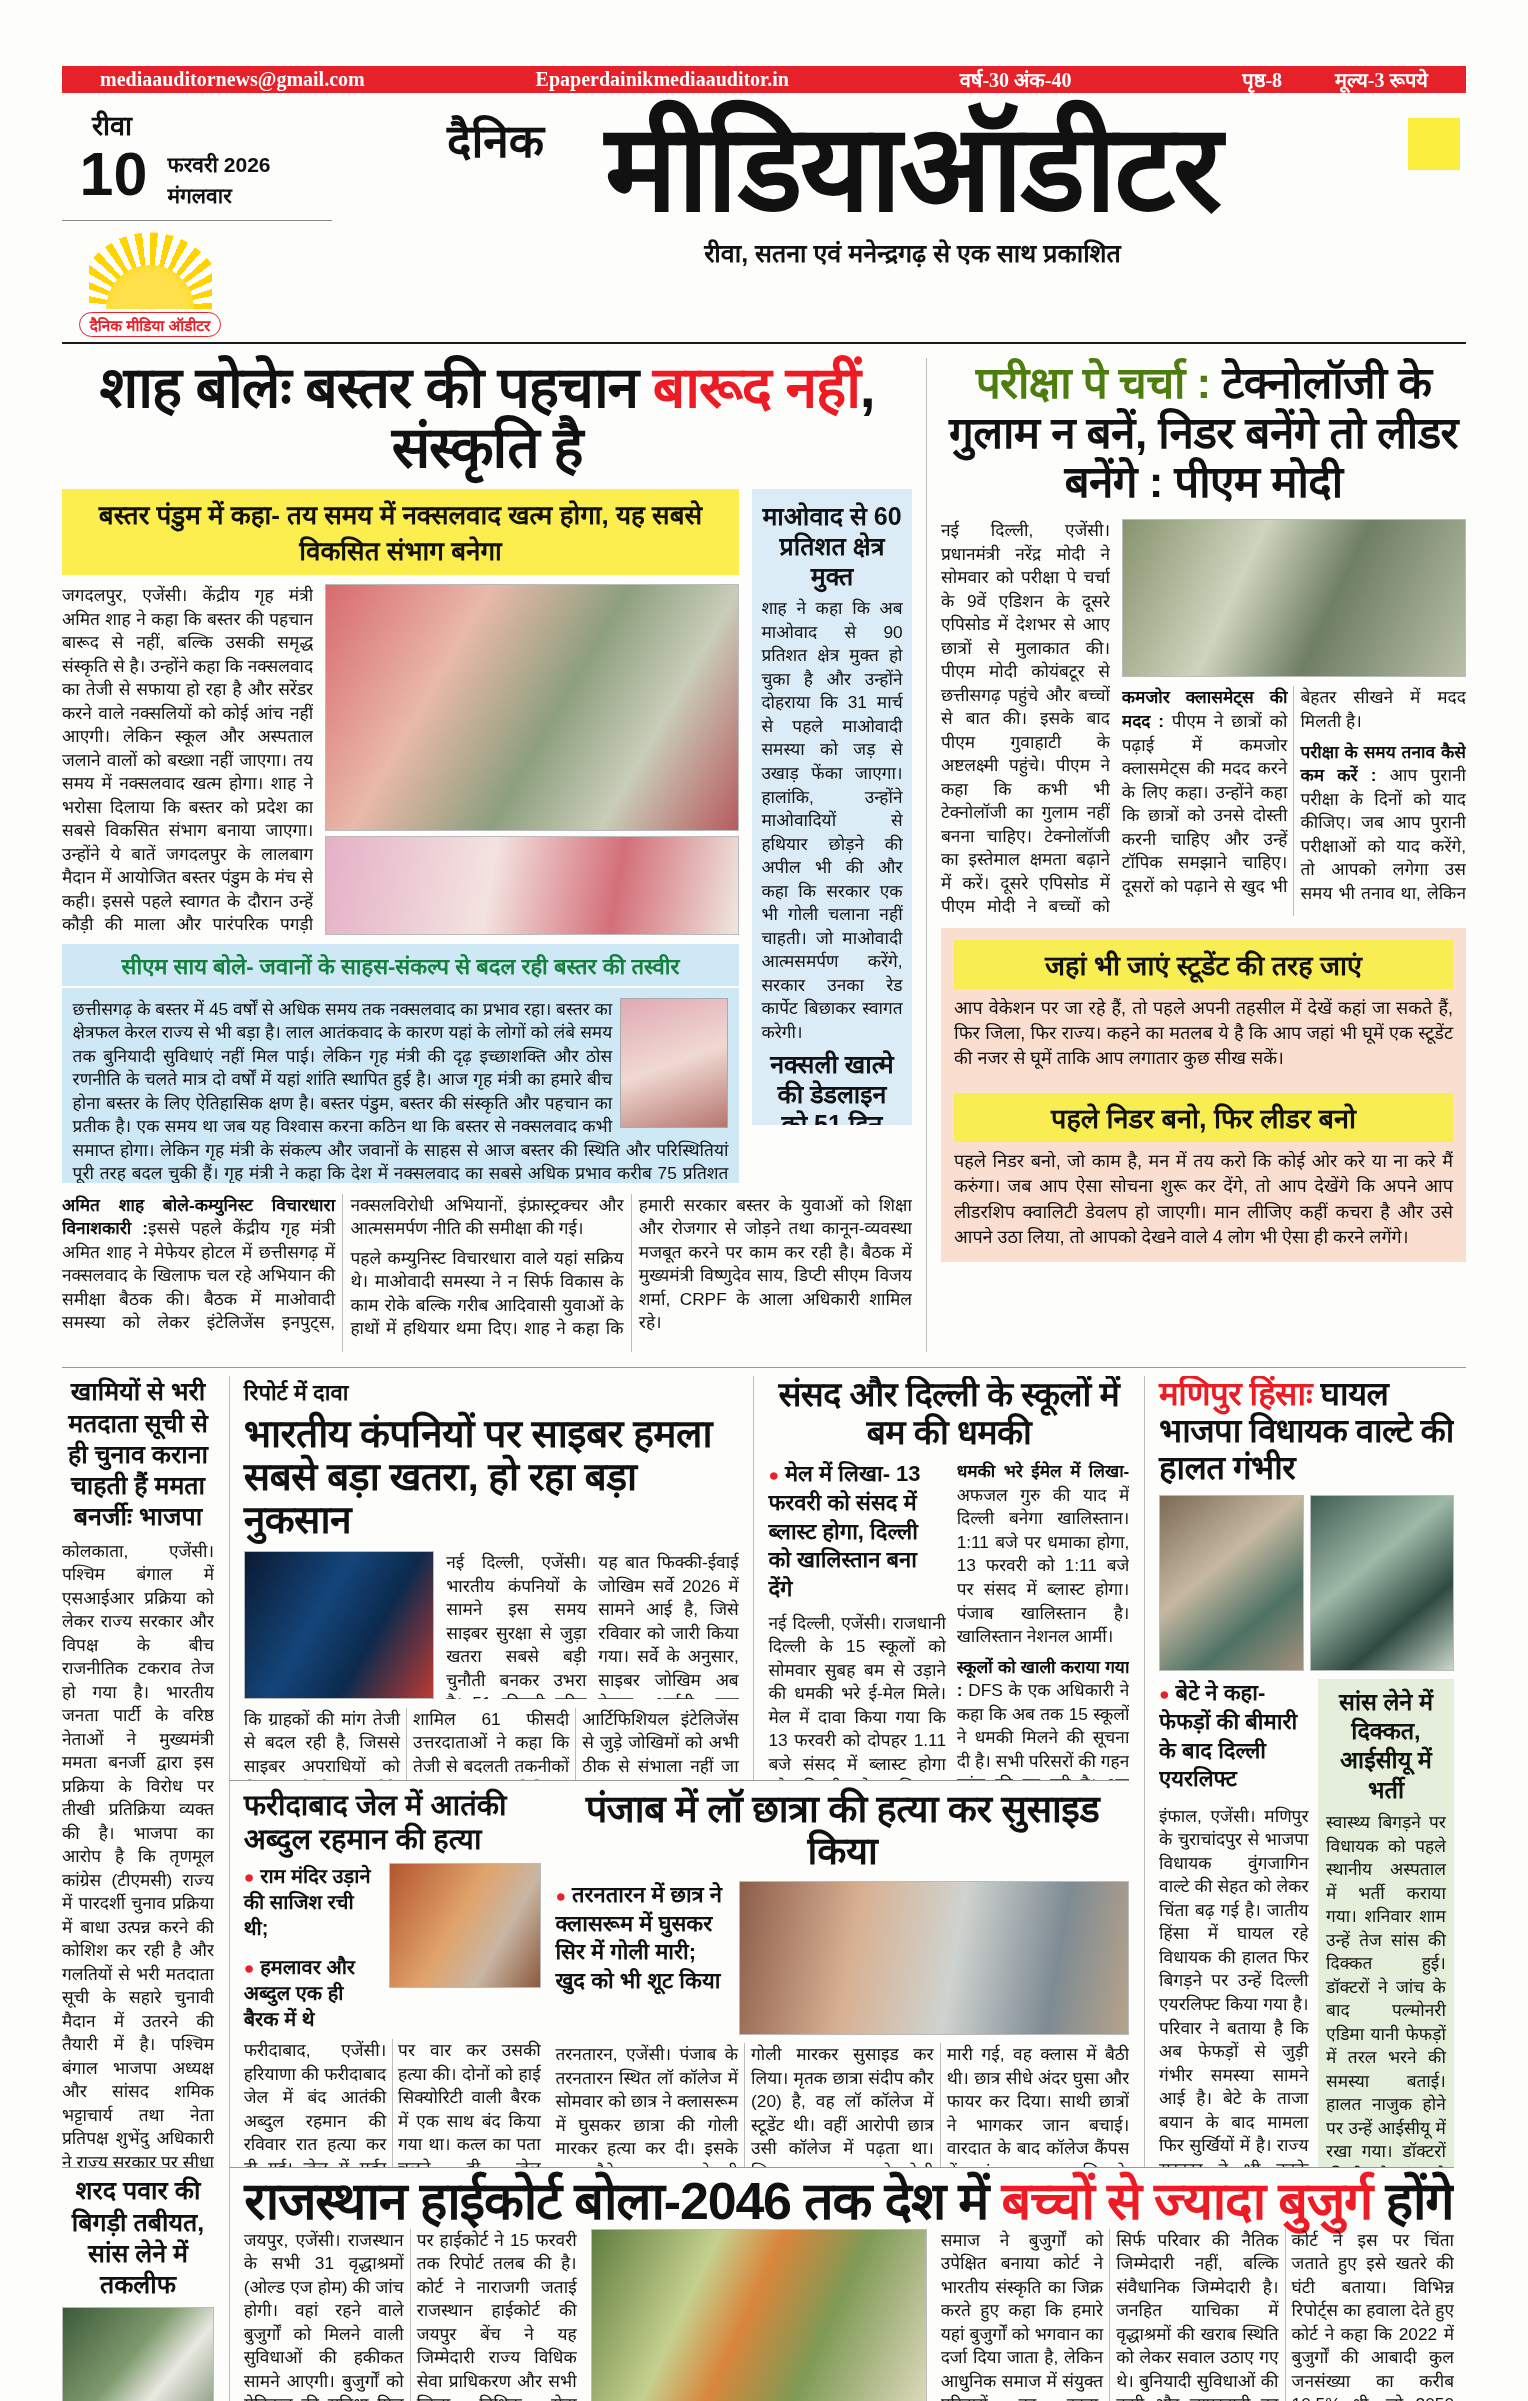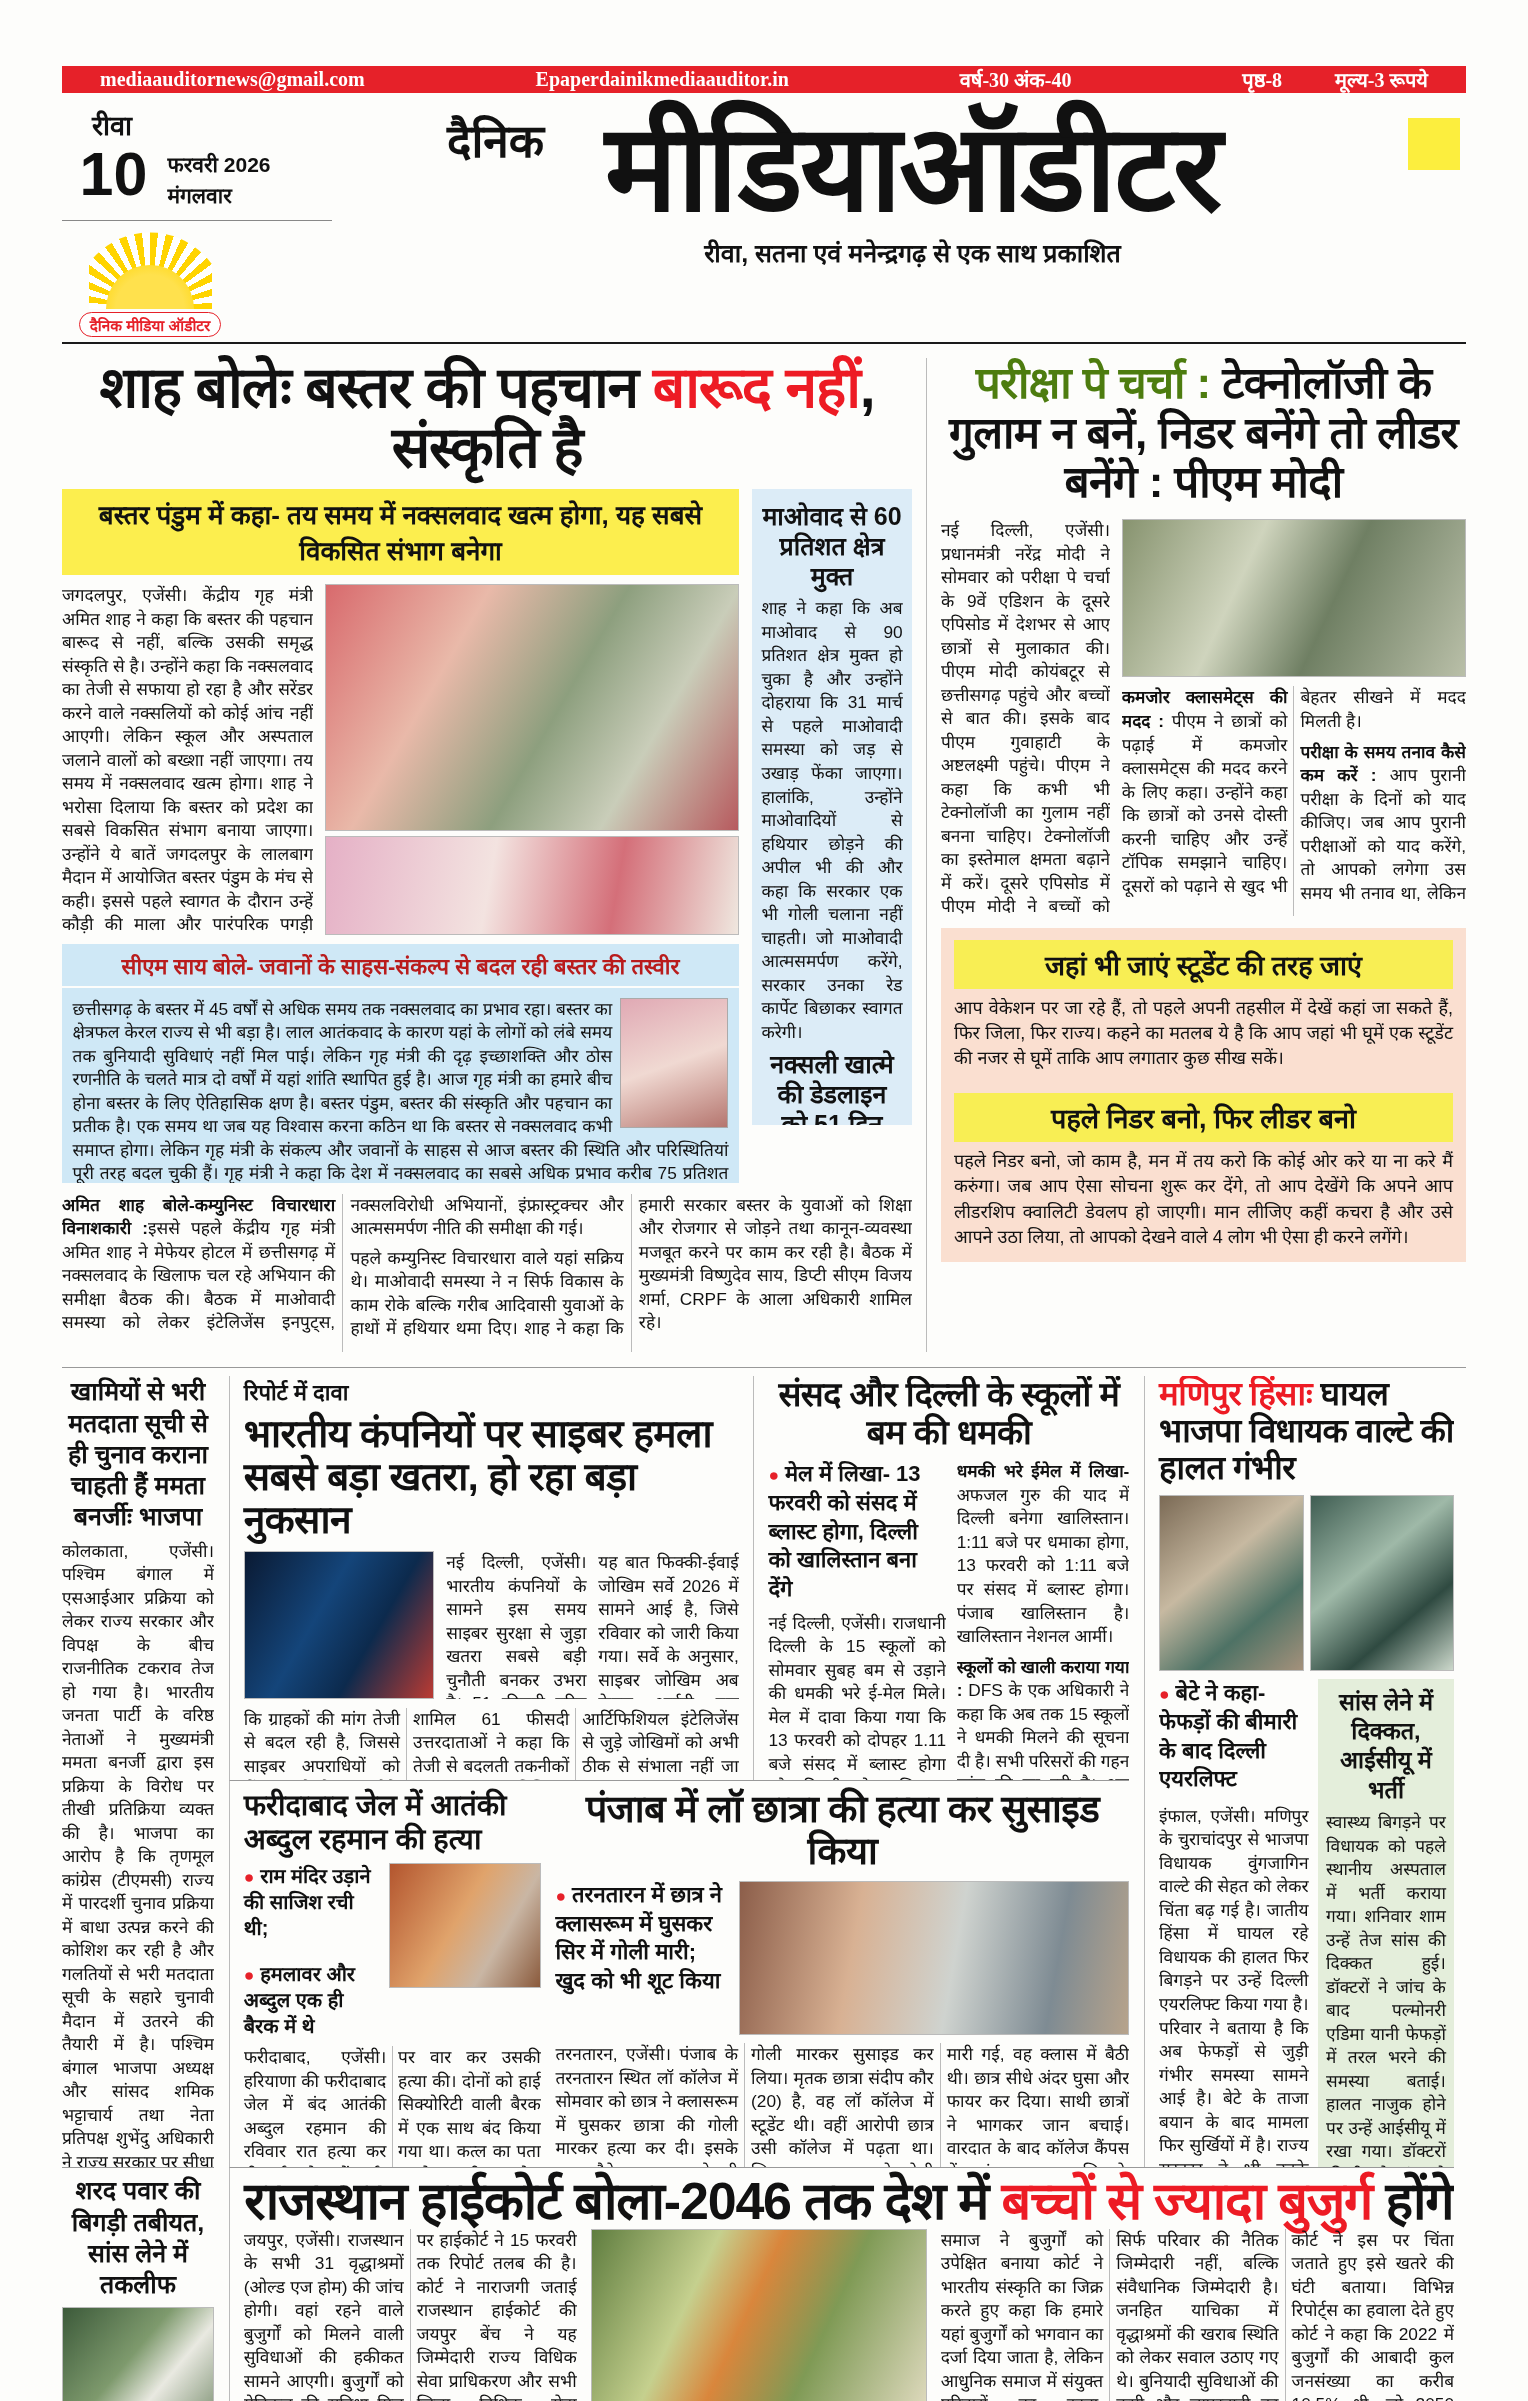--- a/index.html
+++ b/index.html
@@ -28,21 +28,21 @@
   .mh-brand { flex:1; text-align:center; position:relative; padding-top:2.4px; }
   .brand-prefix { position:absolute; left:88px; top:5.9px; font-size:46px; font-weight:900; }
   .brand { font-size:121px; font-weight:900; line-height:1.05; letter-spacing:-2.4px; }
   .tagline { font-size:25px; font-weight:900; margin-top:3.5px; }
   .mh-accent { position:absolute; right:5.9px; top:15.3px; width:52px; height:52px; background:#fcee3e; }
   .mh-rule { border-top:2.4px solid #1a1a1a; margin:5.9px 62px 0; }
   
   .body-txt { font-size:17.3px; line-height:1.36; text-align:justify; }
   .lead-bold { font-weight:bold; }
   .photo { background:linear-gradient(135deg,#b8c4b2,#e8e2d4 45%,#9fae9b); border:0.6px solid #bbb; }
-  .cap-red { color:#b91c1c; font-weight:900; }
+  .cap-red { color:#15803d; font-weight:900; }
   .red-dot { color:#e62129; font-size:17.6px; margin-right:5.9px; }
   
   .top-stories { margin:14px 62px 0; display:flex; gap:0; }
   .story-shah { width:864px; padding-right:14px; }
   .story-modi { width:540px; border-left:1.2px solid #bbb; padding-left:14px; }
   .shah-head { font-size:57px; font-weight:900; line-height:1.04; text-align:center; letter-spacing:-1.2px; }
   .shah-head .red { color:#ed1b24; }
   .shah-cols { display:flex; gap:13px; margin-top:11.8px; }
   .shah-main { width:677px; }
   .sub-yellow { background:#fcee4e; font-size:26px; font-weight:900; text-align:center; padding:7px 3.5px; }
@@ -283,21 +283,21 @@
       </div>
     </div>
   </div>
 
   <div class="row2-wrap vline-l">
     <div class="art-farid">
       <div class="farid-head">फरीदाबाद जेल में आतंकी अब्दुल रहमान की हत्या</div>
       <div class="farid-row">
         <div class="farid-bullets">
           <div><span class="red-dot">●</span><span>राम मंदिर उड़ाने की साजिश रची थी;</span></div>
-          <div style="margin-top:20px"><span class="red-dot">●</span><span>हमलावर और अब्दुल एक ही बैरक में थे</span></div>
+          <div style="margin-top:13px"><span class="red-dot">●</span><span>हमलावर और अब्दुल एक ही बैरक में थे</span></div>
         </div>
         <div class="photo photo-jail"></div>
       </div>
       <div class="farid-body body-txt">फरीदाबाद, एजेंसी। हरियाणा की फरीदाबाद जेल में बंद आतंकी अब्दुल रहमान की रविवार रात हत्या कर दी गई। जेल में मर्डर केस में बंद कैदी ने सिर पर वार कर उसकी हत्या की। दोनों को हाई सिक्योरिटी वाली बैरक में एक साथ बंद किया गया था। कत्ल का पता चलते ही जेल अधिकारी बैरक में पहुंचे। इसके बाद आतंकी की लाश को पोस्टमॉर्टम के लिए भिजवाया गया। 20 साल के आतंकी अब्दुल को गुजरात एटीएस ने मार्च 2025 में पकड़ा था। जांच में पता चला कि वह अलकायदा इन इंडियन सब-कांटिनेंट (AQIS) के कुख्यात आतंकी अबू सूफियान के संपर्क में था। उसने अयोध्या में राम मंदिर उड़ाने की साजिश रची थी।</div>
     </div>
     <div class="art-punjab">
       <div class="punjab-head">पंजाब में लॉ छात्रा की हत्या कर सुसाइड किया</div>
       <div class="punjab-row">
         <div class="punjab-bullet"><span class="red-dot">●</span><span>तरनतारन में छात्र ने क्लासरूम में घुसकर सिर में गोली मारी; खुद को भी शूट किया</span></div>
         <div class="photo photo-punjab"></div>

